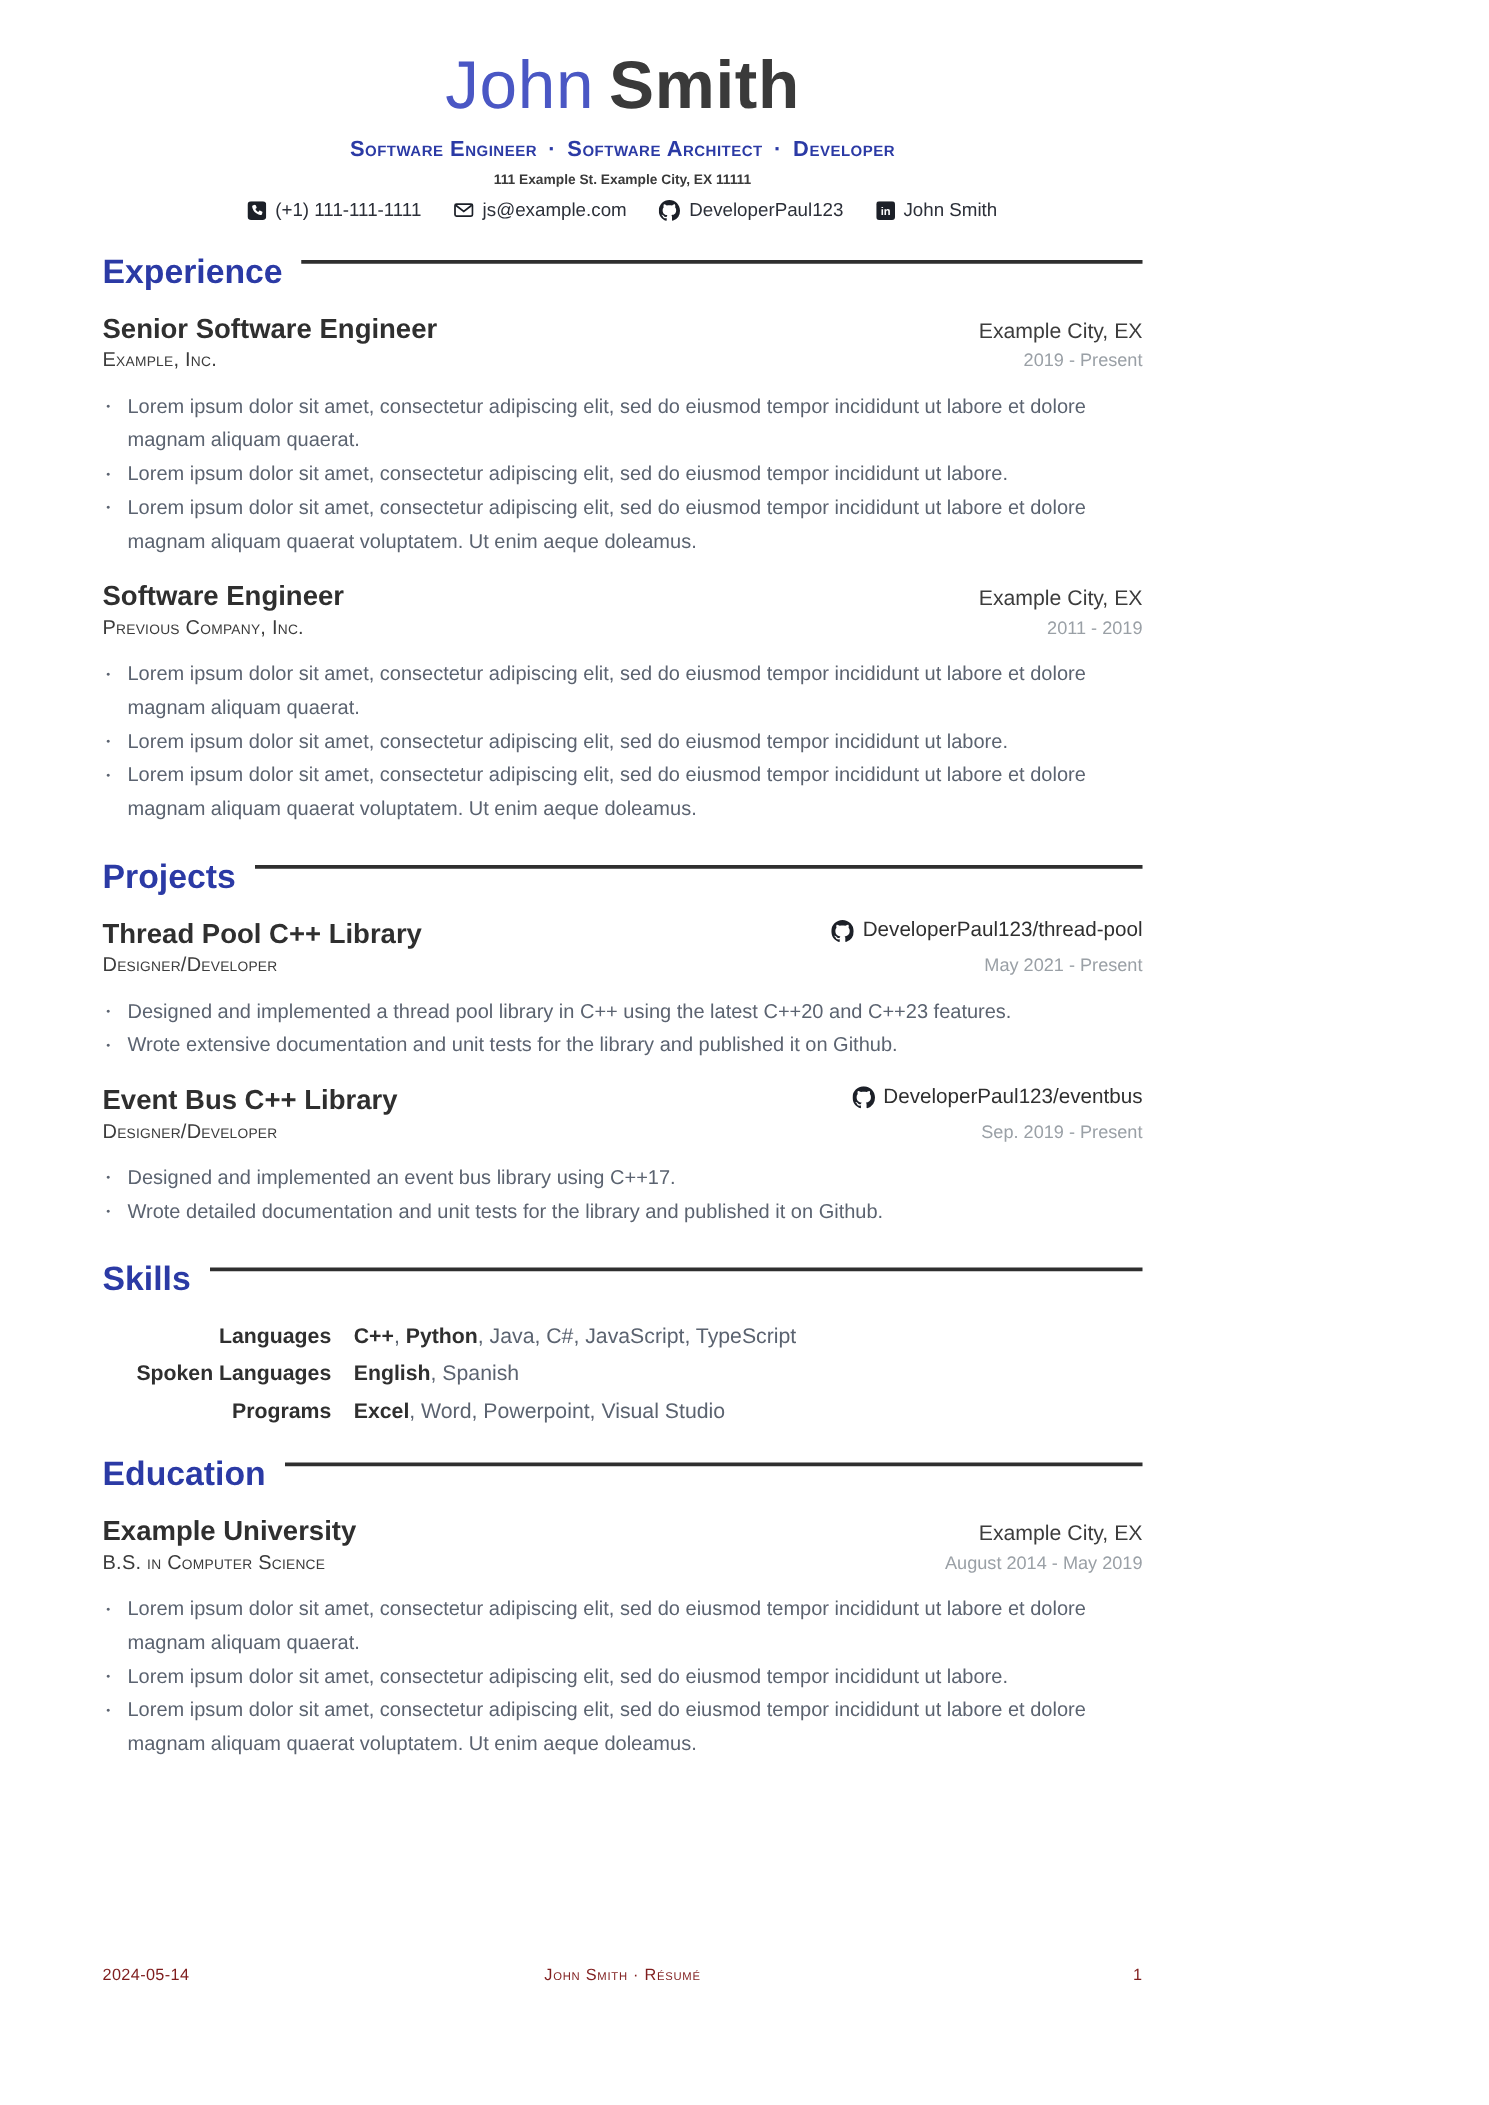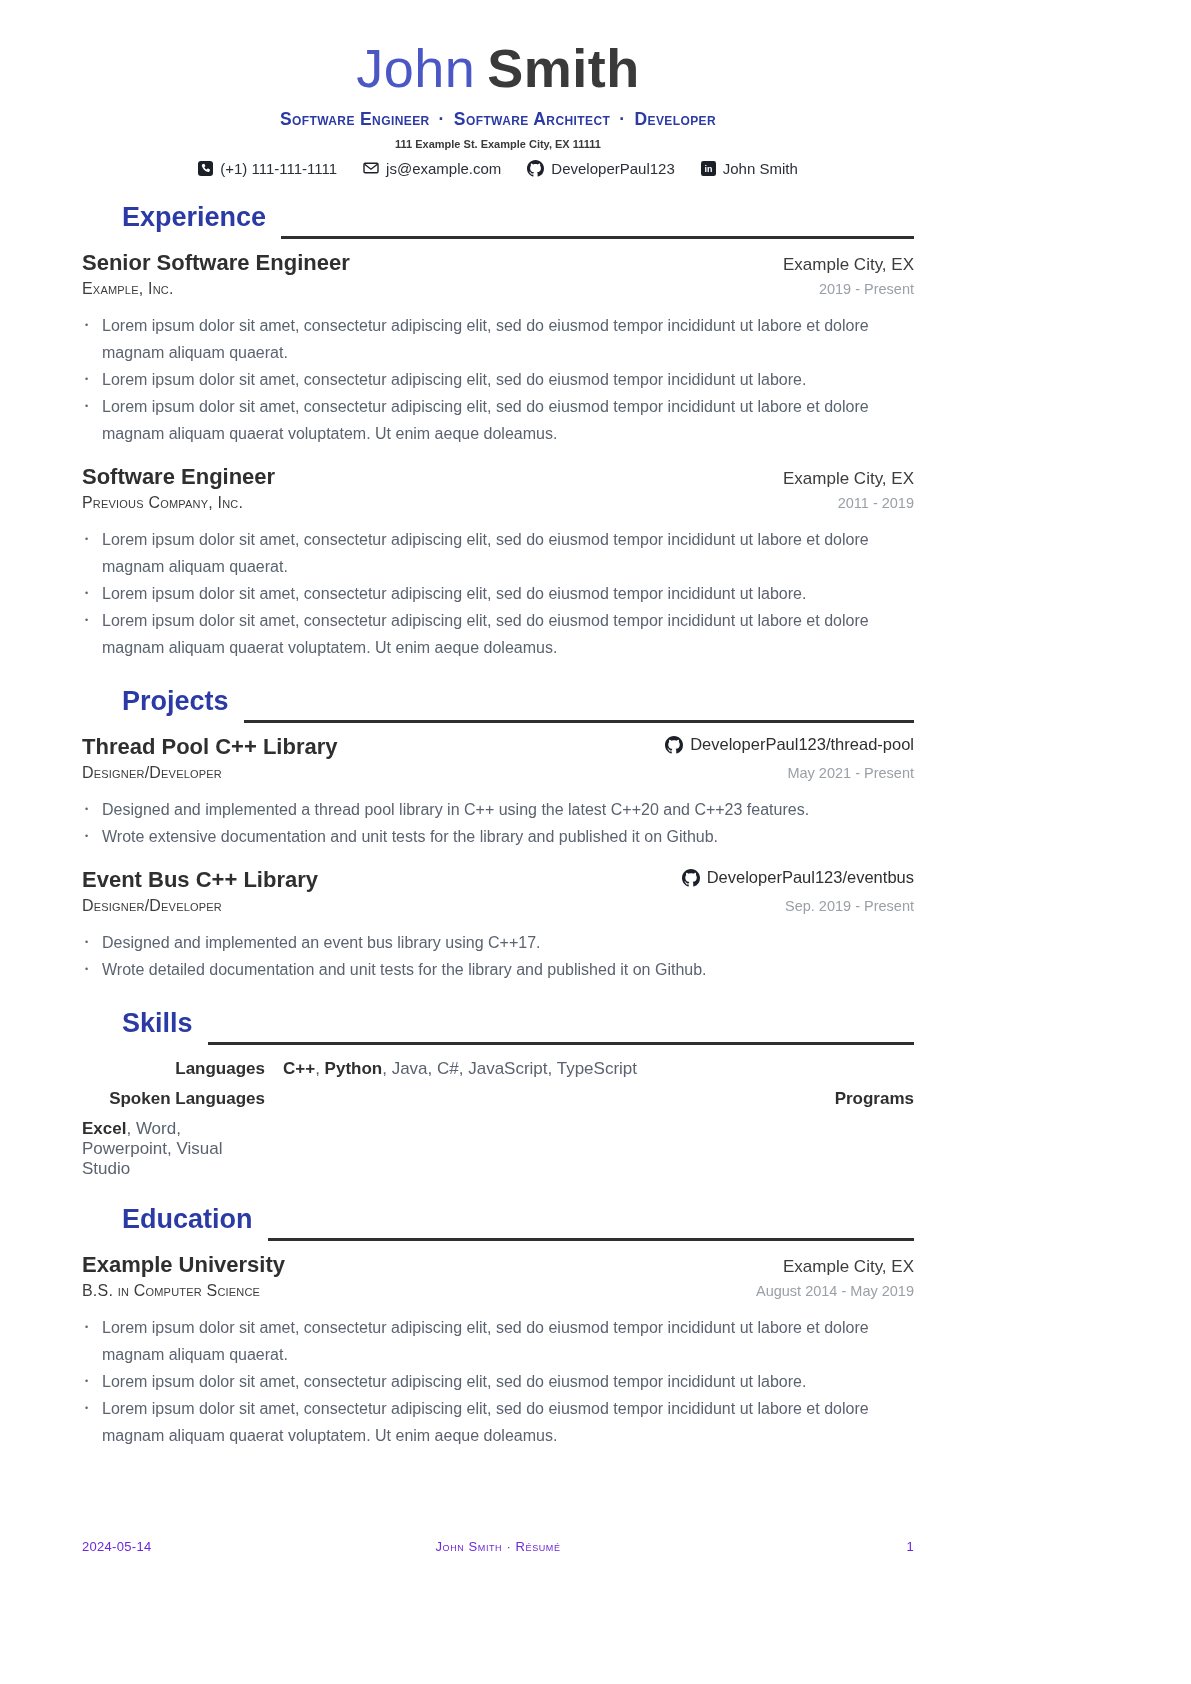--- a/index.html
+++ b/index.html
@@ -20,21 +20,21 @@
     font-variant:small-caps; font-weight:600; font-size:17.5px; letter-spacing:.4px;
   }
   .subtitle .sep { margin:0 9px; }
   .address { text-align:center; margin-top:8px; font-weight:bold; font-size:11px; color:#3a3a3a; }
   .contacts { display:flex; justify-content:center; align-items:flex-end; gap:26px; margin-top:10px; font-size:15px; color:#2b2f38; }
   .contact { display:inline-flex; align-items:center; gap:7px; }
   .icon { display:inline-block; vertical-align:middle; }
 
   
   .section { margin-top:25px; }
-  .section-heading { display:flex; align-items:flex-end; color:#2b3aa5; font-size:27px; font-weight:bold;margin-left:40px; }
+  .section-heading { display:flex; align-items:flex-start; color:#2b3aa5; font-size:27px; font-weight:bold; }
   .heading-rule { flex:1; height:3px; background:#2f2f2f; margin-left:15px; transform:translateY(6px); }
 
   .entry { margin-top:17px; }
   .entry-row { display:flex; justify-content:space-between; align-items:baseline; }
   .row2 { margin-top:4px; }
   .entry-title { font-size:22px; font-weight:bold; color:#2f2f2f; }
   .entry-location { font-size:17px; color:#3c3c3c; }
   .entry-org { font-variant:small-caps; font-size:16px; color:#3c3c3c; letter-spacing:.2px; }
   .entry-dates { font-size:14.5px; color:#9aa0a6; }
   .entry-repo { display:inline-flex; align-items:center; gap:7px; font-size:16.5px; color:#2f2f2f; }
@@ -45,23 +45,23 @@
   .bullet-text { font-size:16px; line-height:27px; color:#5b6370; hyphens:manual; }
 
   
   .skills-grid { display:grid; grid-template-columns:183px 1fr; column-gap:18px; row-gap:10px; margin-top:20px; }
   .skill-label { text-align:right; font-weight:bold; font-size:17px; color:#2f2f2f; }
   .skill-values { font-size:17px; color:#5b6370; }
   .skill-values .seg-bold { font-weight:bold; color:#2f2f2f; }
 
   
   .footer {
-    position:absolute; left:82px; right:82px; top:1539px;
+    position:absolute; left:82px; right:82px; top:1572px;
     display:grid; grid-template-columns:1fr auto 1fr; align-items:baseline;
-    font-size:13px; color:#6d28d9; letter-spacing:.3px;
+    font-size:13px; color:#7f1d1d; letter-spacing:.3px;
   }
   .footer-title { font-variant:small-caps; letter-spacing:.6px; }
   .footer-page { text-align:right; }
 </style>
 </head>
 <body>
 
 <div class="page">
   <div class="content">
 
@@ -224,20 +224,21 @@
     <section class="section">
       <div class="section-heading">
         <span>Skills</span>
         <span class="heading-rule"></span>
       </div>
       <div class="skills-grid">
         <span class="skill-label">Languages</span>
         <span class="skill-values"><span class="seg-bold">C++</span><span>, </span><span class="seg-bold">Python</span><span>, Java, C#, JavaScript, TypeScript</span></span>
 
         <span class="skill-label">Spoken Languages</span>
+        <span class="skill-values"><span class="seg-bold">English</span><span>, Spanish</span></span>
 
         <span class="skill-label">Programs</span>
         <span class="skill-values"><span class="seg-bold">Excel</span><span>, Word, Powerpoint, Visual Studio</span></span>
       </div>
     </section>
 
     <section class="section">
       <div class="section-heading">
         <span>Education</span>
         <span class="heading-rule"></span>

